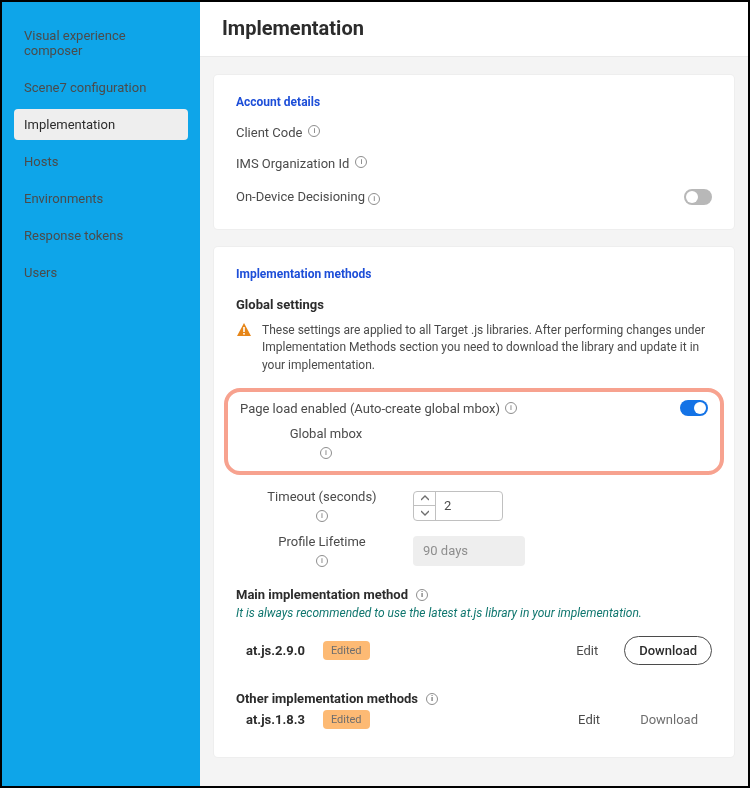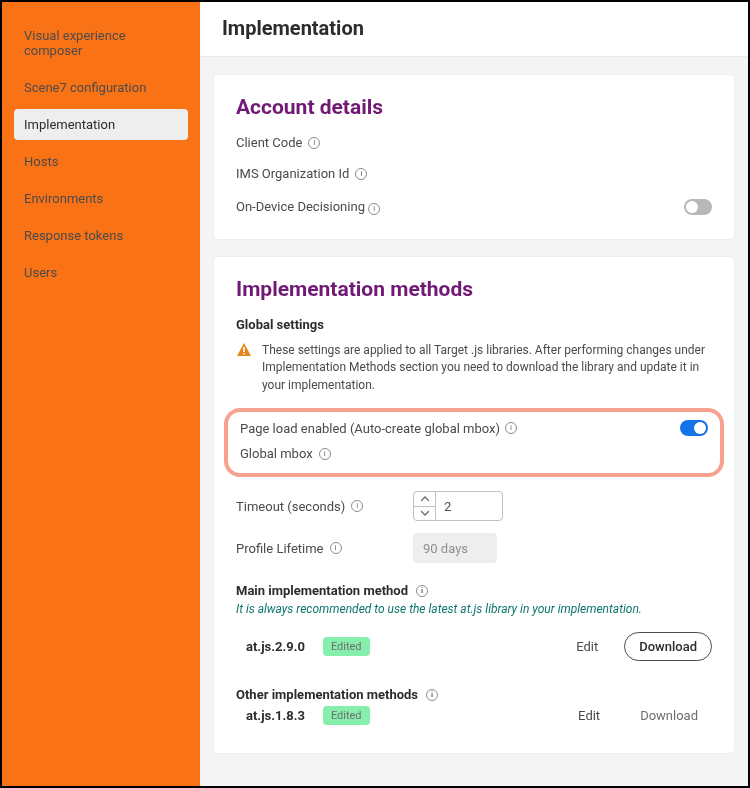--- a/index.html
+++ b/index.html
@@ -15,21 +15,21 @@
     height: 788px;
     border: 2px solid #000;
     display: flex;
     overflow: hidden;
   }
   
   .sidebar {
     width: 198px;
     flex: 0 0 198px;
     padding: 18px 12px 12px 12px;
-    background: #f97316;
+    background: #0ea5e9;
   }
   .side-item {
     padding: 8px 10px;
     margin-bottom: 6px;
     font-size: 13px;
     color: #4b4b4b;
     border-radius: 4px;
     cursor: pointer;
   }
   .side-item.active {
@@ -62,33 +62,33 @@
 
   .card {
     background: #fff;
     border-radius: 4px;
     padding: 20px 22px 24px 22px;
     margin-bottom: 18px;
     box-shadow: 0 0 0 1px #eee;
   }
   .card h2 {
     margin: 0 0 16px 0;
-    font-size: 21px;
+    font-size: 12px;
     font-weight: 700;
-    color: #701a75;
+    color: #1d4ed8;
   }
 
   .row {
     display: flex;
     align-items: center;
     font-size: 13px;
     color: #4b4b4b;
   }
   .account-row { margin-bottom: 16px; }
-  .account-row .lbl { display: flex; align-items: center; gap: 6px; max-width: 160px; }
+  .account-row .lbl { display: flex; gap: 6px; max-width: 160px; }
 
   .info-icon {
     display: inline-flex;
     width: 12px; height: 12px;
     border: 1px solid #8e8e8e;
     border-radius: 50%;
     font-size: 8px;
     line-height: 10px;
     color: #6e6e6e;
     align-items: center;
@@ -145,20 +145,21 @@
     display: flex;
     align-items: center;
     gap: 5px;
     margin-bottom: 12px;
   }
   .setting-row .label {
     display: flex; align-items: center; gap: 6px;
     width: 172px;
     font-size: 13px;
     color: #4b4b4b;
+    flex-direction: column;
   }
   .setting-row .spacer { flex: 1; }
 
   .select {
     flex: 1;
     height: 32px;
     border: 1px solid #c0c0c0;
     border-radius: 4px;
     display: flex;
     align-items: center;
@@ -190,21 +191,21 @@
   .step-btns .sb {
     flex:1; display:flex; align-items:center; justify-content:center;
     cursor: pointer; color:#6e6e6e;
   }
   .step-btns .sb:first-child { border-bottom: 1px solid #c0c0c0; }
   .stepper .val {
     flex:1; display:flex; align-items:center; padding: 0 8px; font-size:13px;
   }
 
   .readonly-box {
-    width: 84px; height: 30px;
+    width: 112px; height: 30px;
     background: #eeeeee;
     border-radius: 4px;
     display:flex; align-items:center; padding: 0 10px;
     color: #8e8e8e; font-size:13px;
   }
 
   .section-title-row {
     display:flex; align-items:center; gap:8px;
     font-size:13px; font-weight:700; color:#2c2c2c;
     margin-top: 6px;
@@ -212,21 +213,21 @@
   .section-desc {
     font-size:12px; color:#0f766e; margin: 4px 0 16px 0; font-style: italic;
   }
 
   .impl-row {
     display:flex; align-items:center; gap:18px;
     font-size:13px;
   }
   .impl-row .ver { font-weight:700; color:#2c2c2c; padding-left:10px;}
   .badge {
-    background:#86efac; color:#6e6e6e;
+    background:#fdba74; color:#6e6e6e;
     font-size:11px; padding:3px 8px; border-radius:4px;
   }
   .impl-row .spacer { flex:1; }
   .link-btn { color:#4b4b4b; cursor:pointer; padding: 6px 8px; }
   .pill-btn {
     border:1.5px solid #4b4b4b; border-radius:16px;
     padding: 6px 14px; cursor:pointer; color:#2c2c2c; font-weight:500;
     background:#fff;
   }
   .dl-plain { color:#6e6e6e; padding: 6px 14px; }

